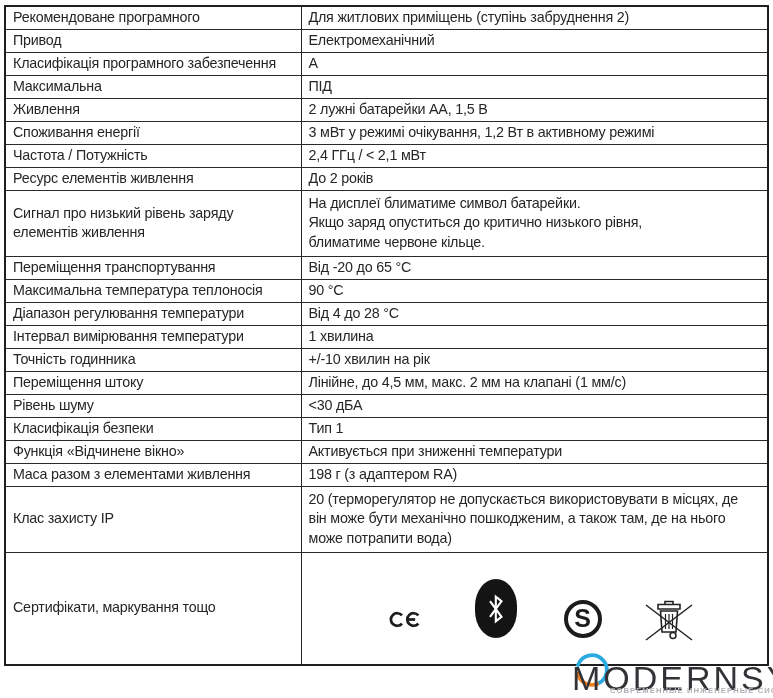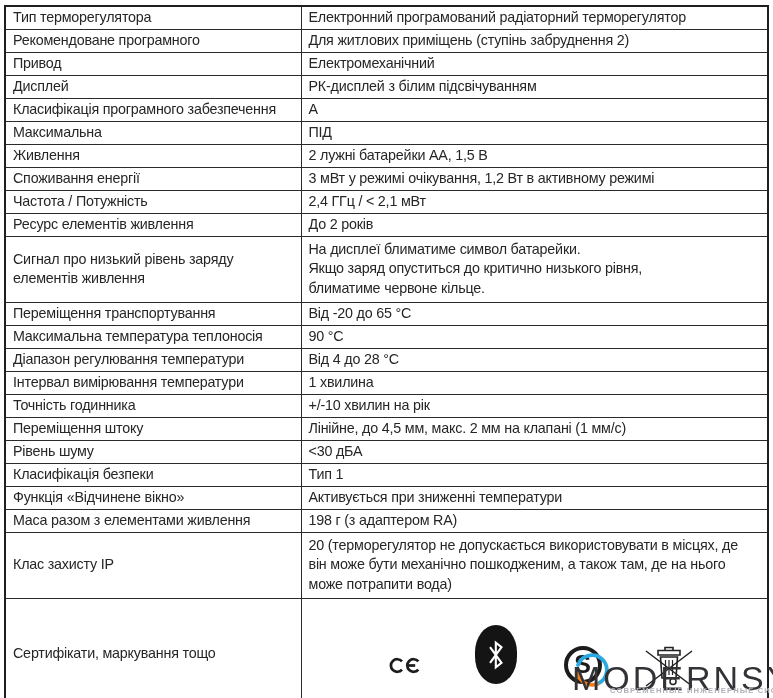--- a/index.html
+++ b/index.html
@@ -90,34 +90,26 @@
     color: #aeb0b4;
     white-space: nowrap;
   }
 </style>
 </head>
 <body>
 
 <table class="spec">
   <tbody>
     <tr>
-        <td class="lbl">Тип терморегулятора</td>
-        <td class="val">Електронний програмований радіаторний терморегулятор</td>
-      </tr>
-    <tr>
         <td class="lbl">Рекомендоване програмного</td>
         <td class="val">Для житлових приміщень (ступінь забруднення 2)</td>
       </tr>
     <tr>
         <td class="lbl">Привод</td>
         <td class="val">Електромеханічний</td>
-      </tr>
-    <tr>
-        <td class="lbl">Дисплей</td>
-        <td class="val">РК-дисплей з білим підсвічуванням</td>
       </tr>
     <tr>
         <td class="lbl">Класифікація програмного забезпечення</td>
         <td class="val">А</td>
       </tr>
     <tr>
         <td class="lbl">Максимальна</td>
         <td class="val">ПІД</td>
       </tr>
     <tr>

